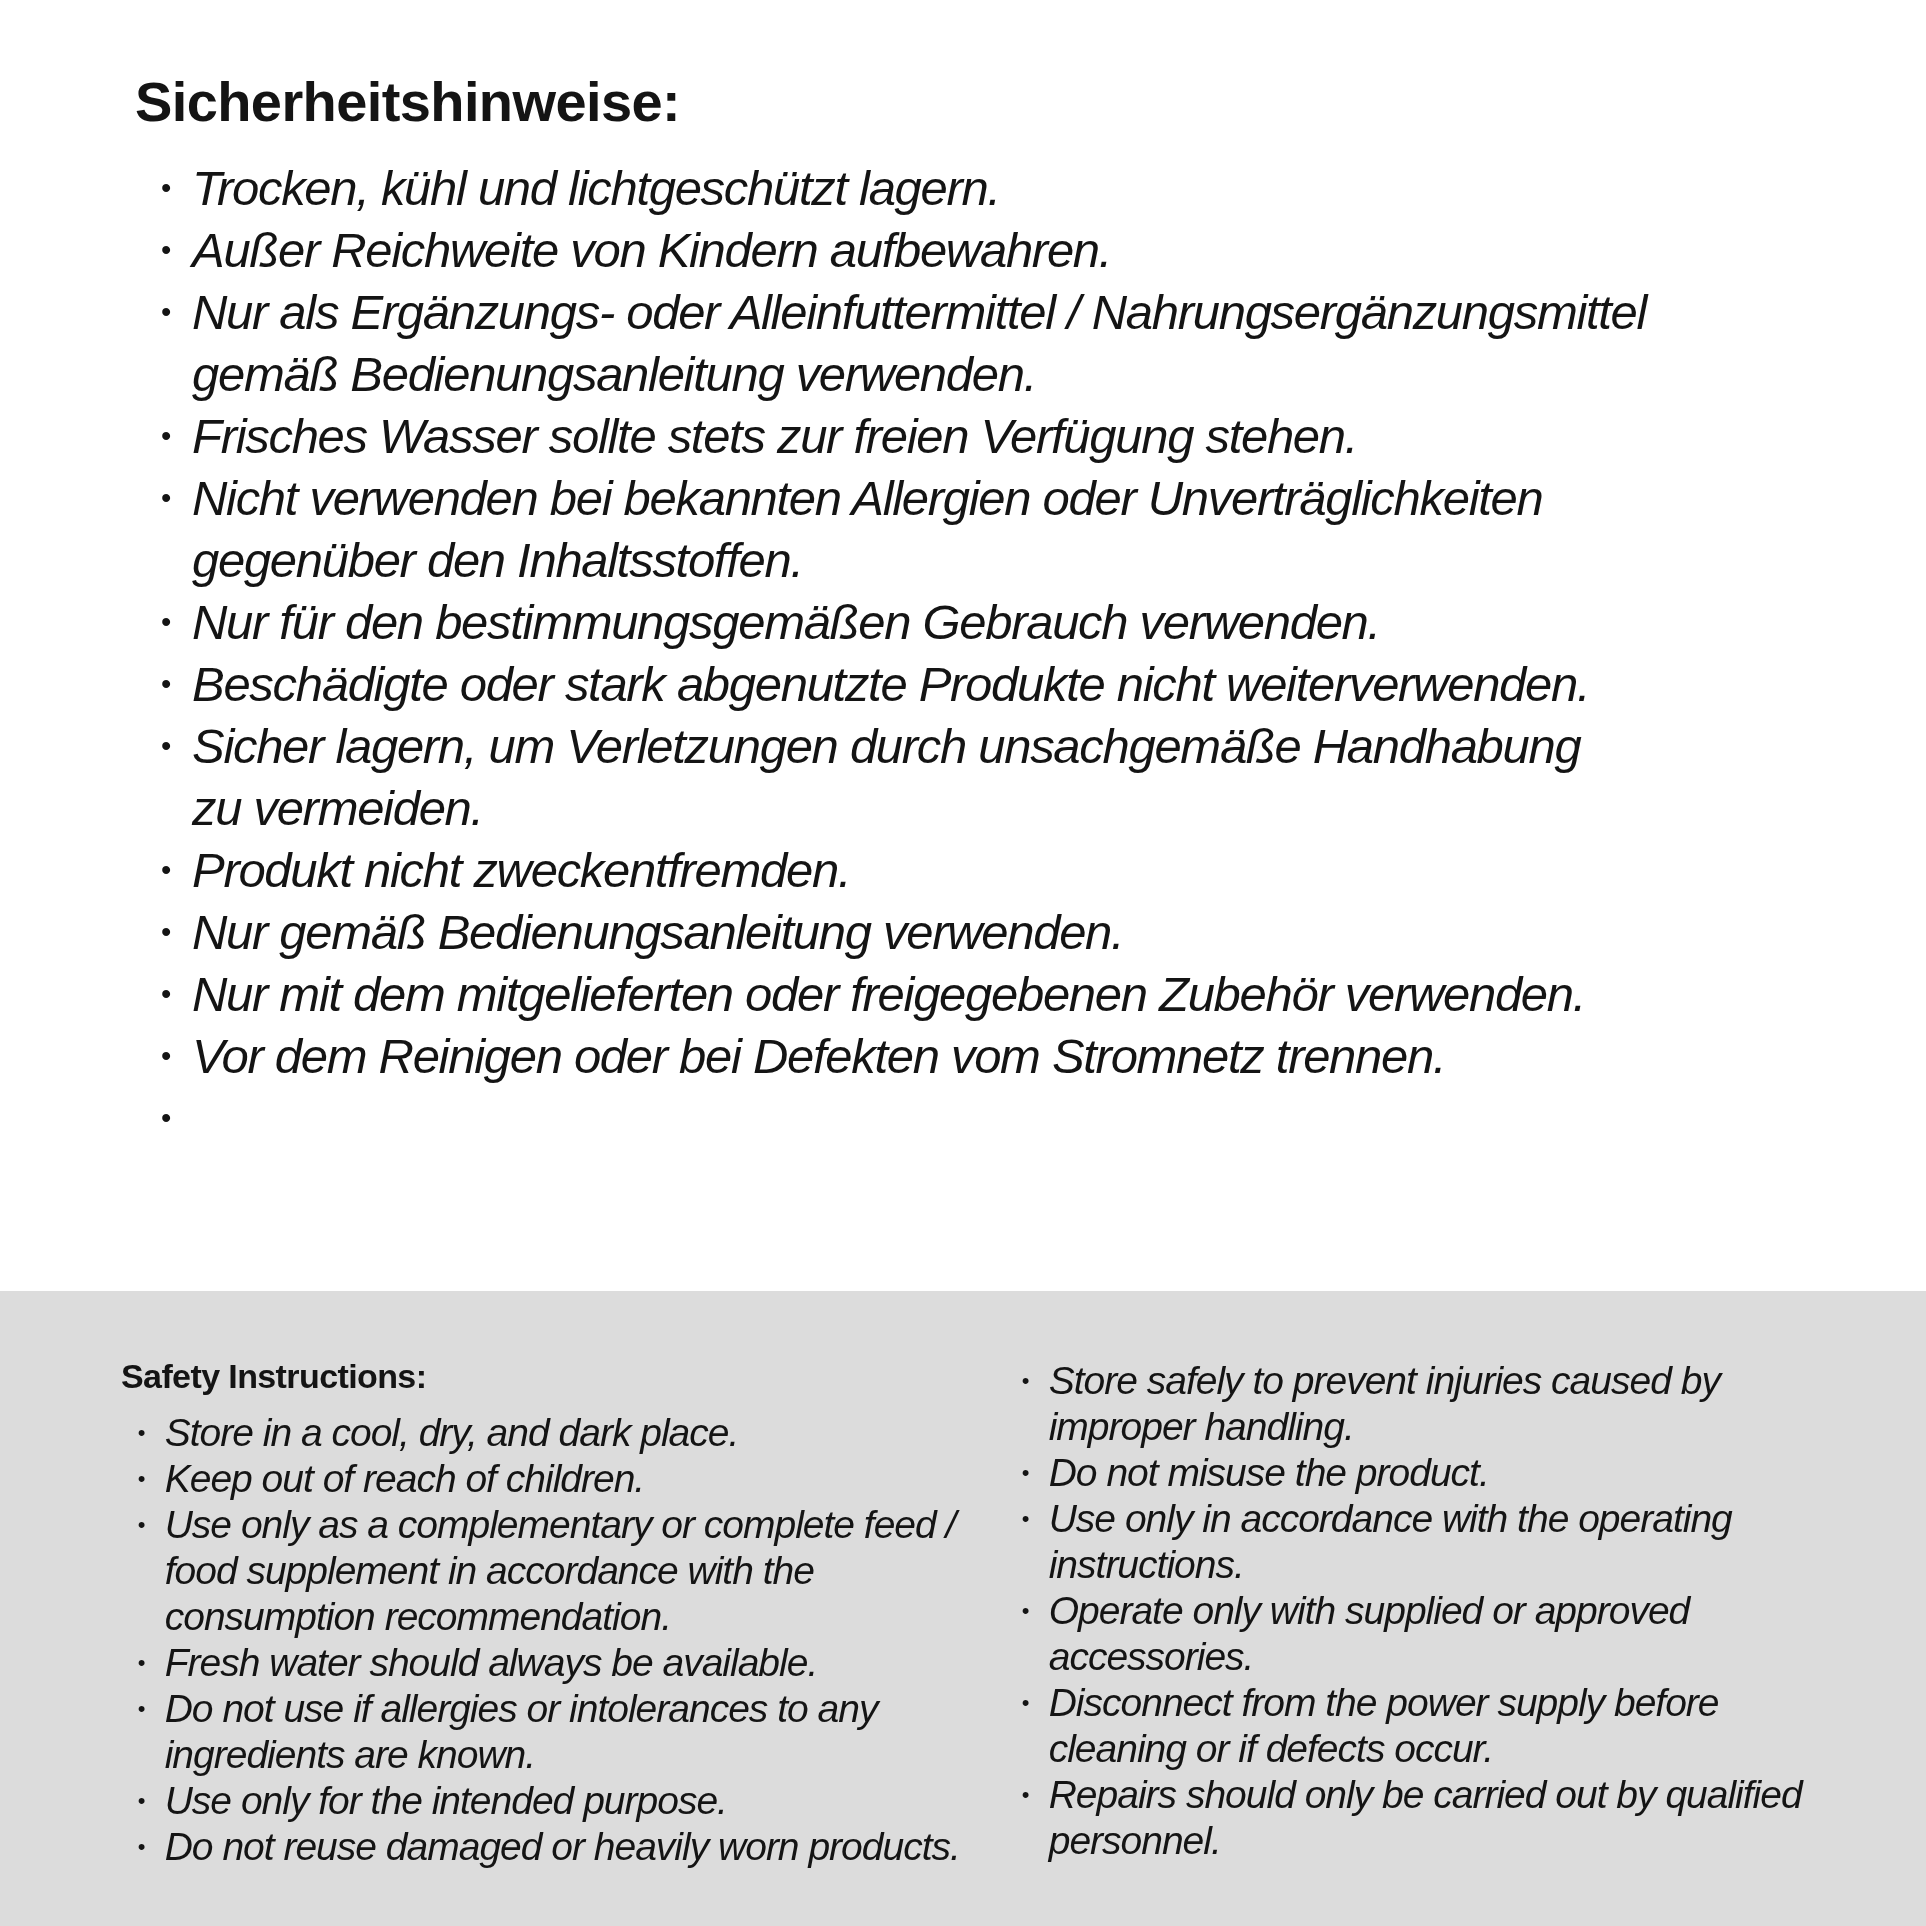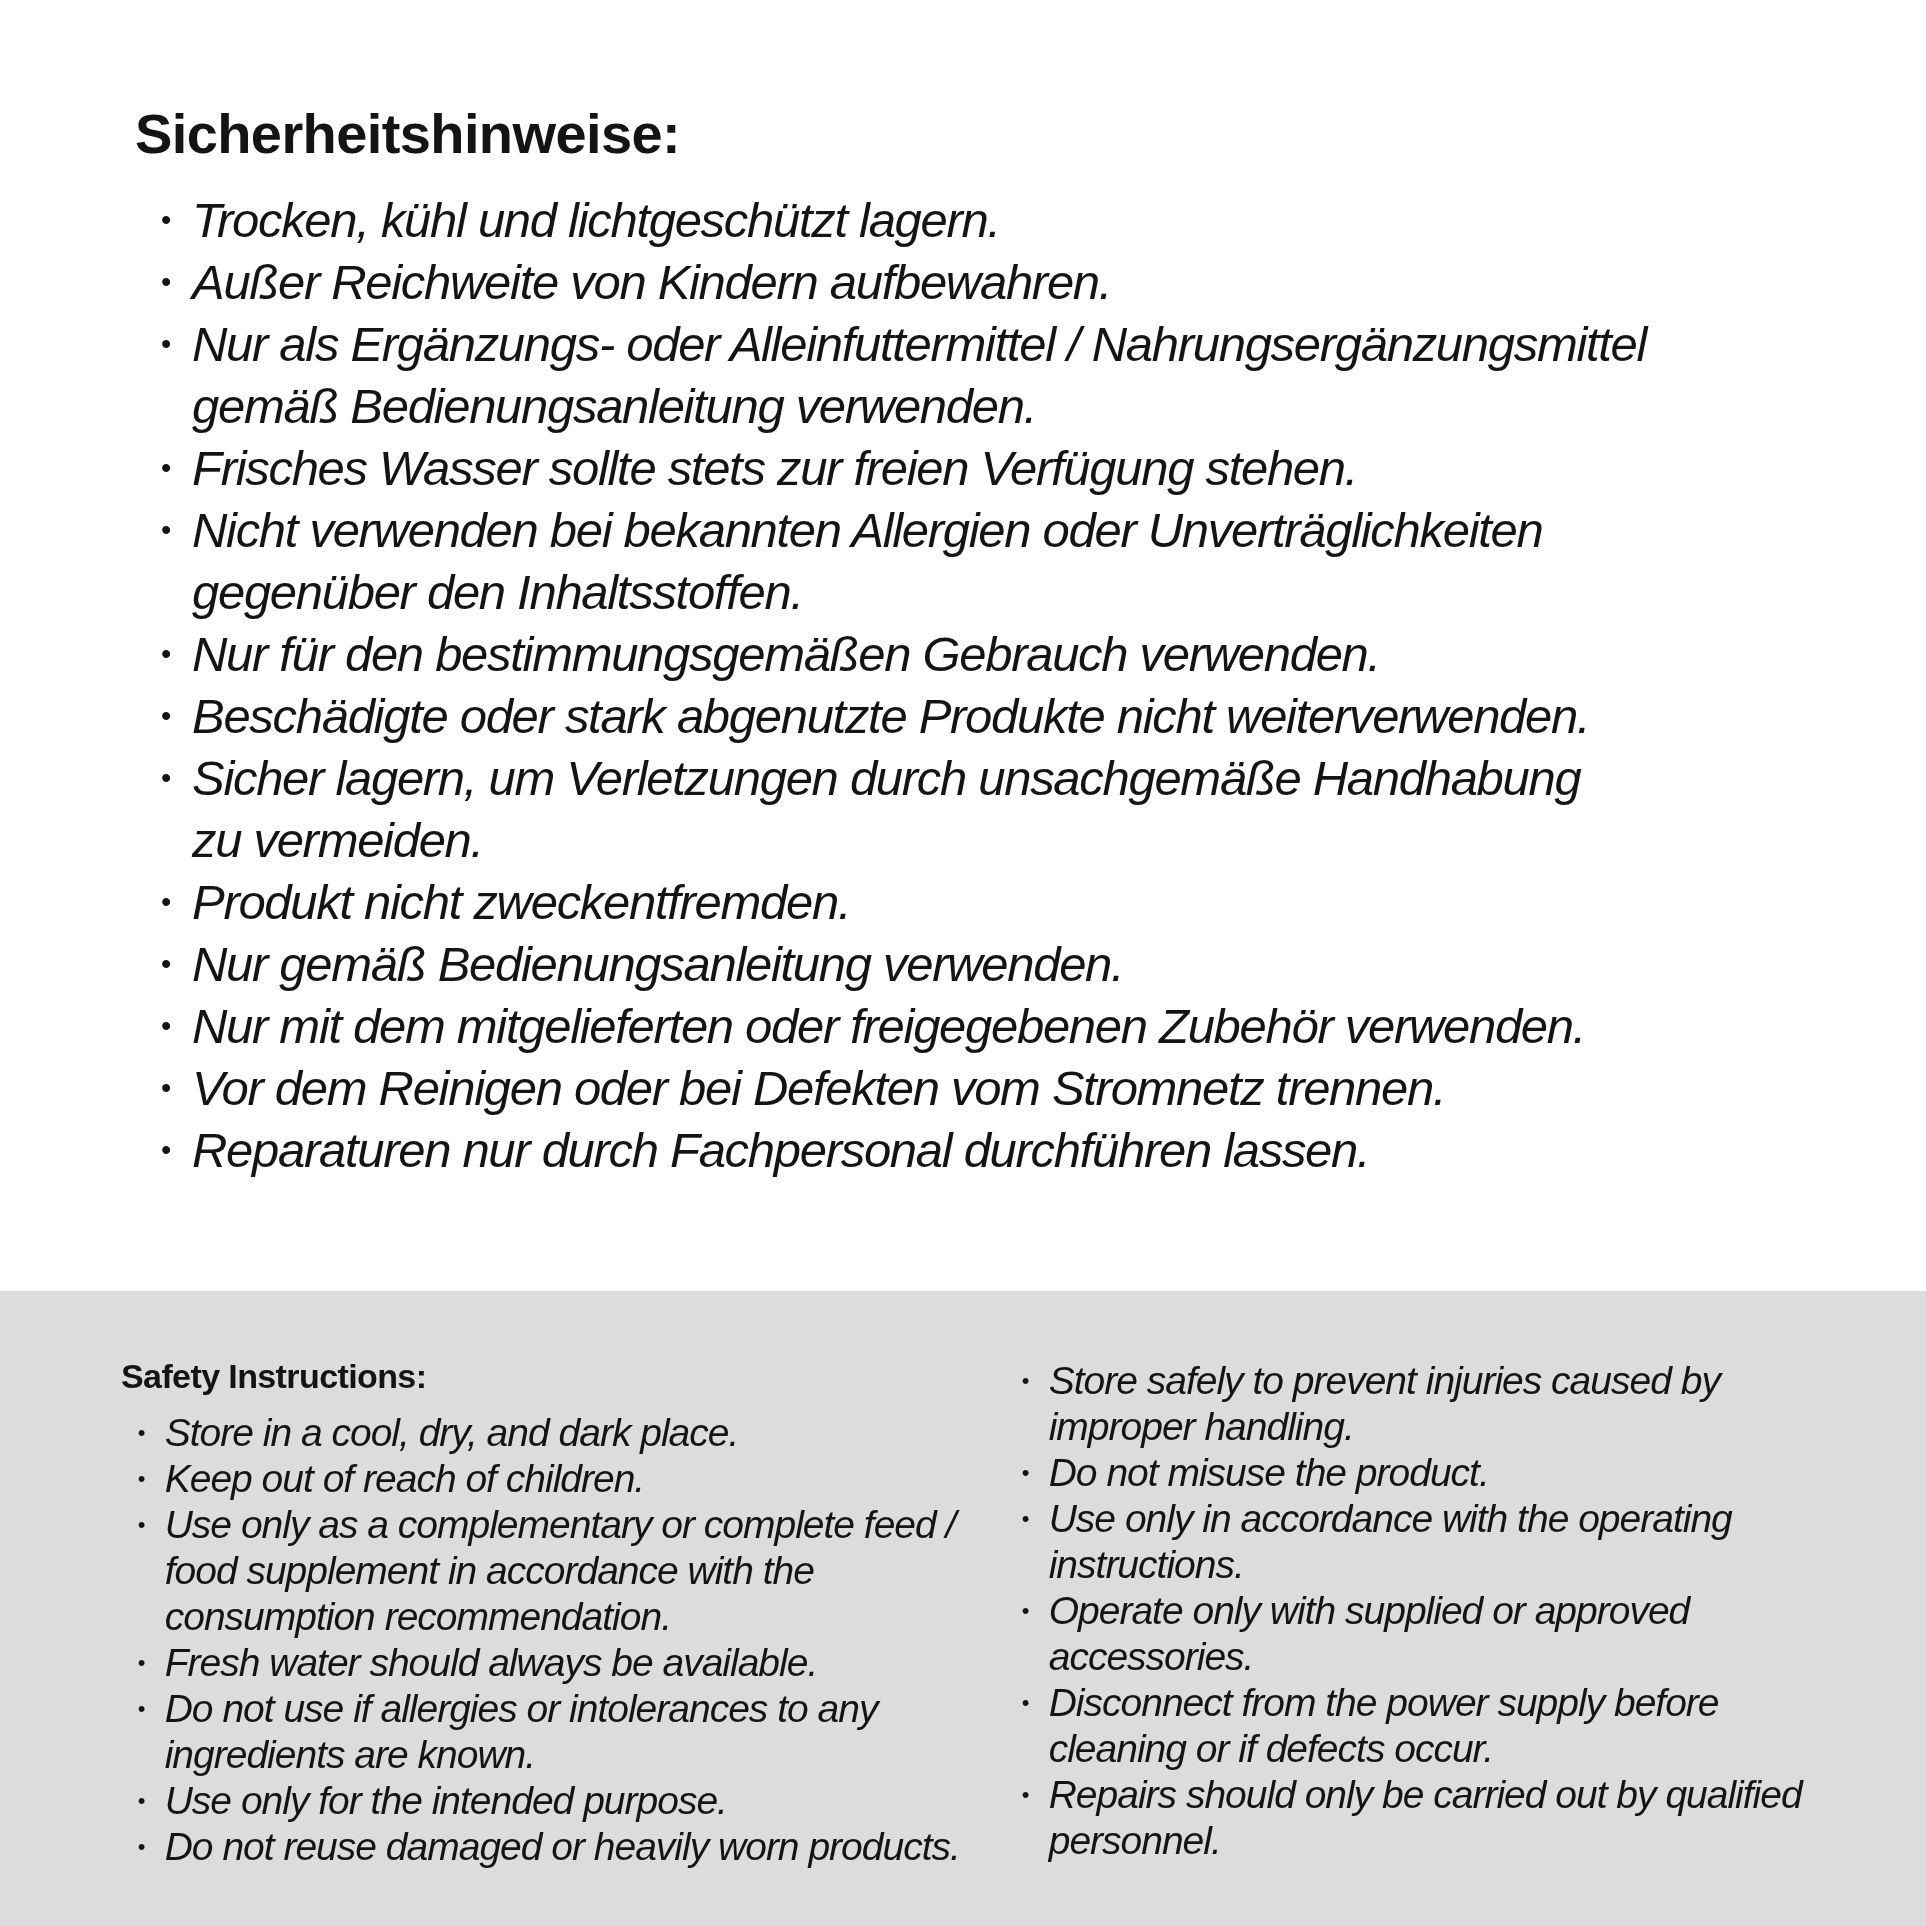--- a/index.html
+++ b/index.html
@@ -23,21 +23,20 @@
   }
 
   
   .section-de {
     position: absolute;
     top: 0; left: 0;
     width: 1926px;
     height: 1291px;
     padding: 72px 39px 0 135px;
     background: var(--bg);
-    margin-top: 32px;
   }
   .de-heading {
     font-size: 56px;
     font-weight: bold;
     line-height: 59px;
     letter-spacing: -0.6px;
     margin-bottom: 26px;
   }
   .list .li {
     display: flex;
@@ -152,21 +151,20 @@
         <div class="li">
           <span class="bullet">•</span>
           <span class="txt">Nur mit dem mitgelieferten oder freigegebenen Zubehör verwenden.</span>
         </div>
         <div class="li">
           <span class="bullet">•</span>
           <span class="txt">Vor dem Reinigen oder bei Defekten vom Stromnetz trennen.</span>
         </div>
         <div class="li">
           <span class="bullet">•</span>
-          <span class="txt">Reparaturen nur durch Fachpersonal durchführen lassen.</span>
         </div>
       </div>
   </div>
 
   <div class="section-en">
     <div class="columns">
       <div class="col-left">
         <h2 class="en-heading">Safety Instructions:</h2>
         <div class="list list-en">
             <div class="li">

